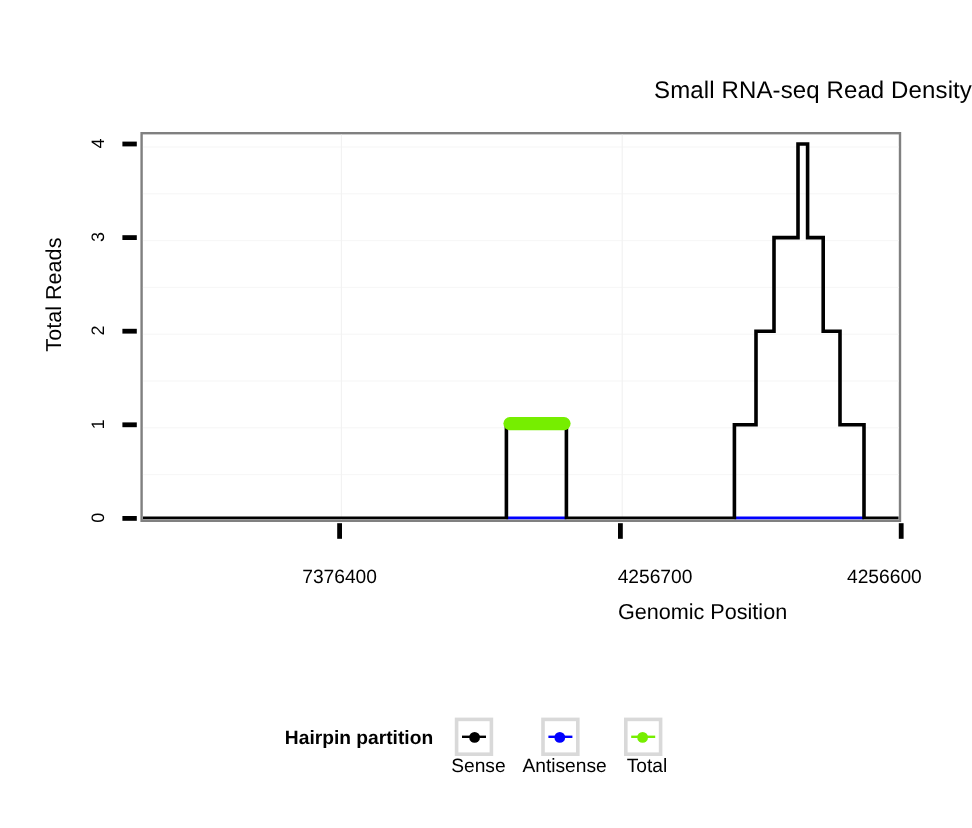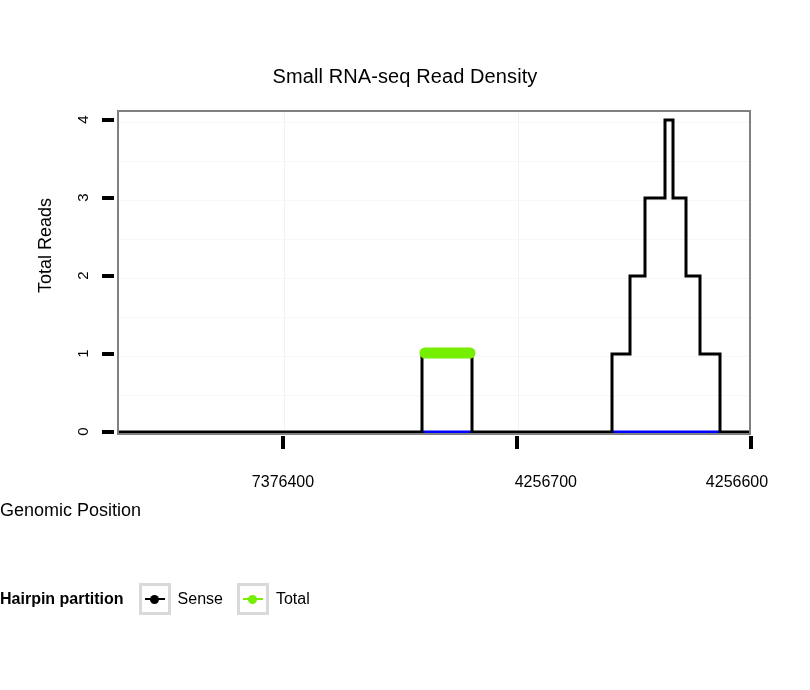--- a/index.html
+++ b/index.html
@@ -21,33 +21,33 @@
     width: 810px;
     height: 690px;
   }
 
   
   #chart-title {
     position: absolute;
     left: 0;
     top: 65px;
     width: 810px;
-    text-align: center;
+    text-align: right;
     font-size: 20px;
     color: #000000;
     letter-spacing: 0.1px;
   }
 
   
   #xlab {
     position: absolute;
     left: 0;
     top: 500px;
     width: 656px;
-    text-align: left;
+    text-align: right;
     font-size: 18px;
     color: #000000;
   }
   #ylab {
     position: absolute;
     left: -55px;
     top: 235px;
     width: 200px;
     text-align: center;
     font-size: 18px;
@@ -115,34 +115,35 @@
 
   
   #legend {
     position: absolute;
     left: 0;
     top: 583px;
     width: 810px;
     display: flex;
     flex-direction: row;
     align-items: center;
-    justify-content: flex-start;
+    justify-content: center;
     gap: 0px;
   }
   #legend-title {
     font-size: 16px;
     font-weight: bold;
     color: #000000;
     margin-right: 15px;
   }
   .legend-item {
     display: flex;
-    flex-direction: row;
+    flex-direction: column;
     align-items: center;
     margin-right: 14px;
+    margin-top: 15px;
   }
   .legend-key {
     width: 32px;
     height: 32px;
     box-sizing: border-box;
     border: 3px solid #d9d9d9;
     background: #ffffff;
     position: relative;
     margin-right: 7px;
   }
@@ -259,20 +260,27 @@
     <div id="legend-title">Hairpin partition</div>
 
     <div class="legend-item">
       <div class="legend-key">
         <div class="key-line" style="background:#000000;"></div>
         <div class="key-dot" style="background:#000000;"></div>
       </div>
       <div class="legend-label">Sense</div>
     </div>
 
+    <div class="legend-item">
+      <div class="legend-key">
+        <div class="key-line" style="background:#0000ff;"></div>
+        <div class="key-dot" style="background:#0000ff;"></div>
+      </div>
+      <div class="legend-label">Antisense</div>
+    </div>
 
     <div class="legend-item">
       <div class="legend-key">
         <div class="key-line" style="background:#76ee00;"></div>
         <div class="key-dot" style="background:#76ee00;"></div>
       </div>
       <div class="legend-label">Total</div>
     </div>
   </div>
 

